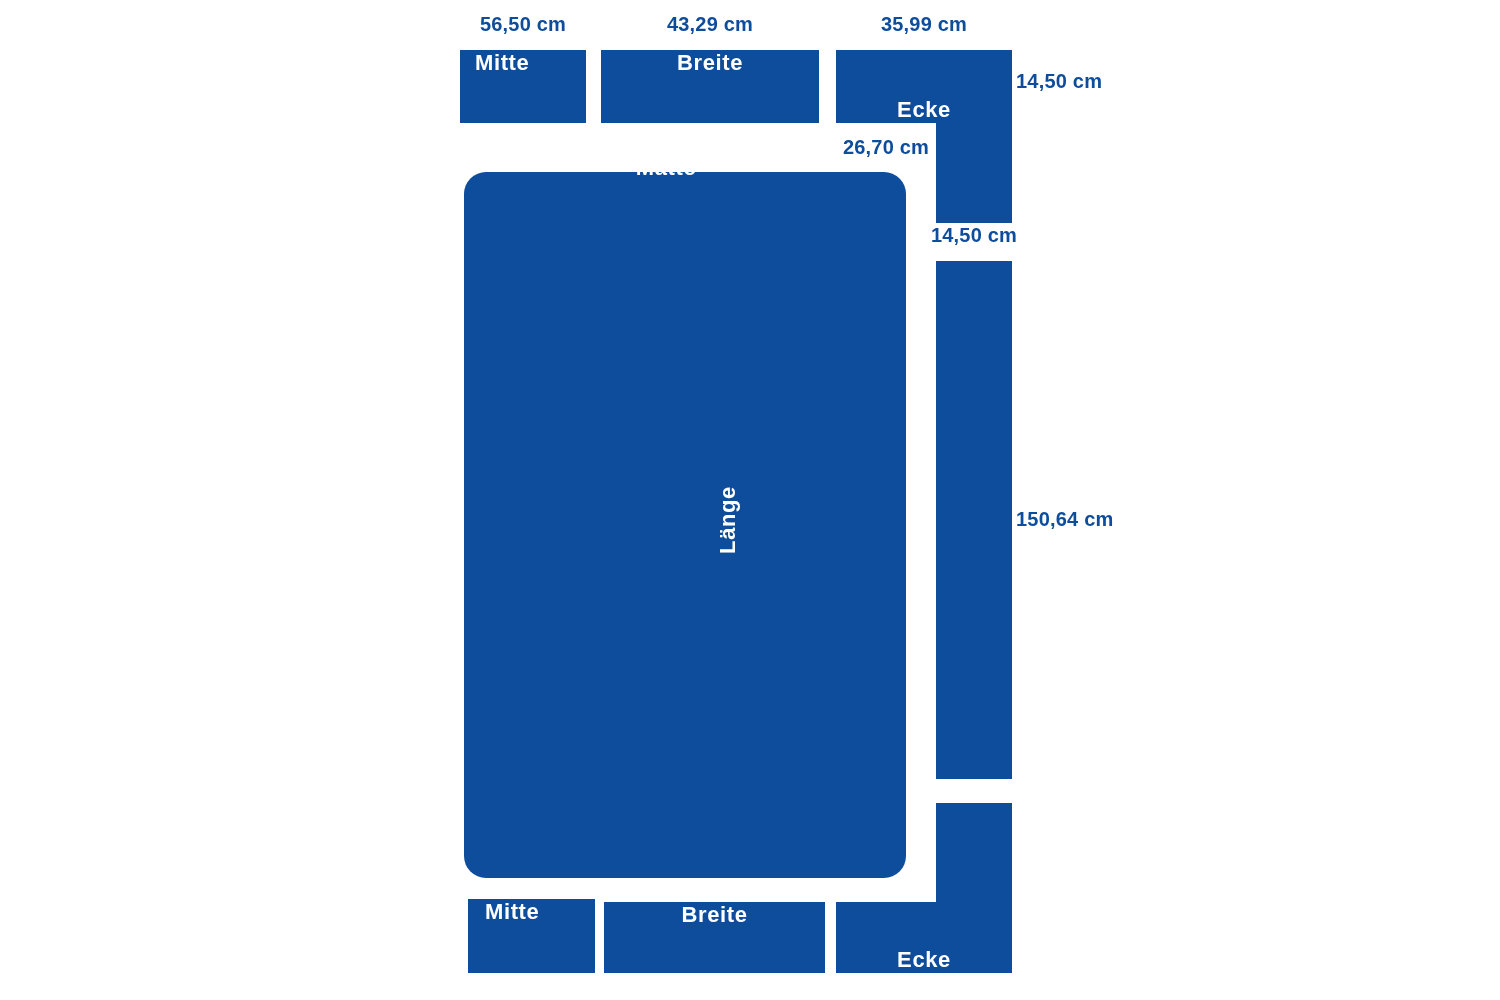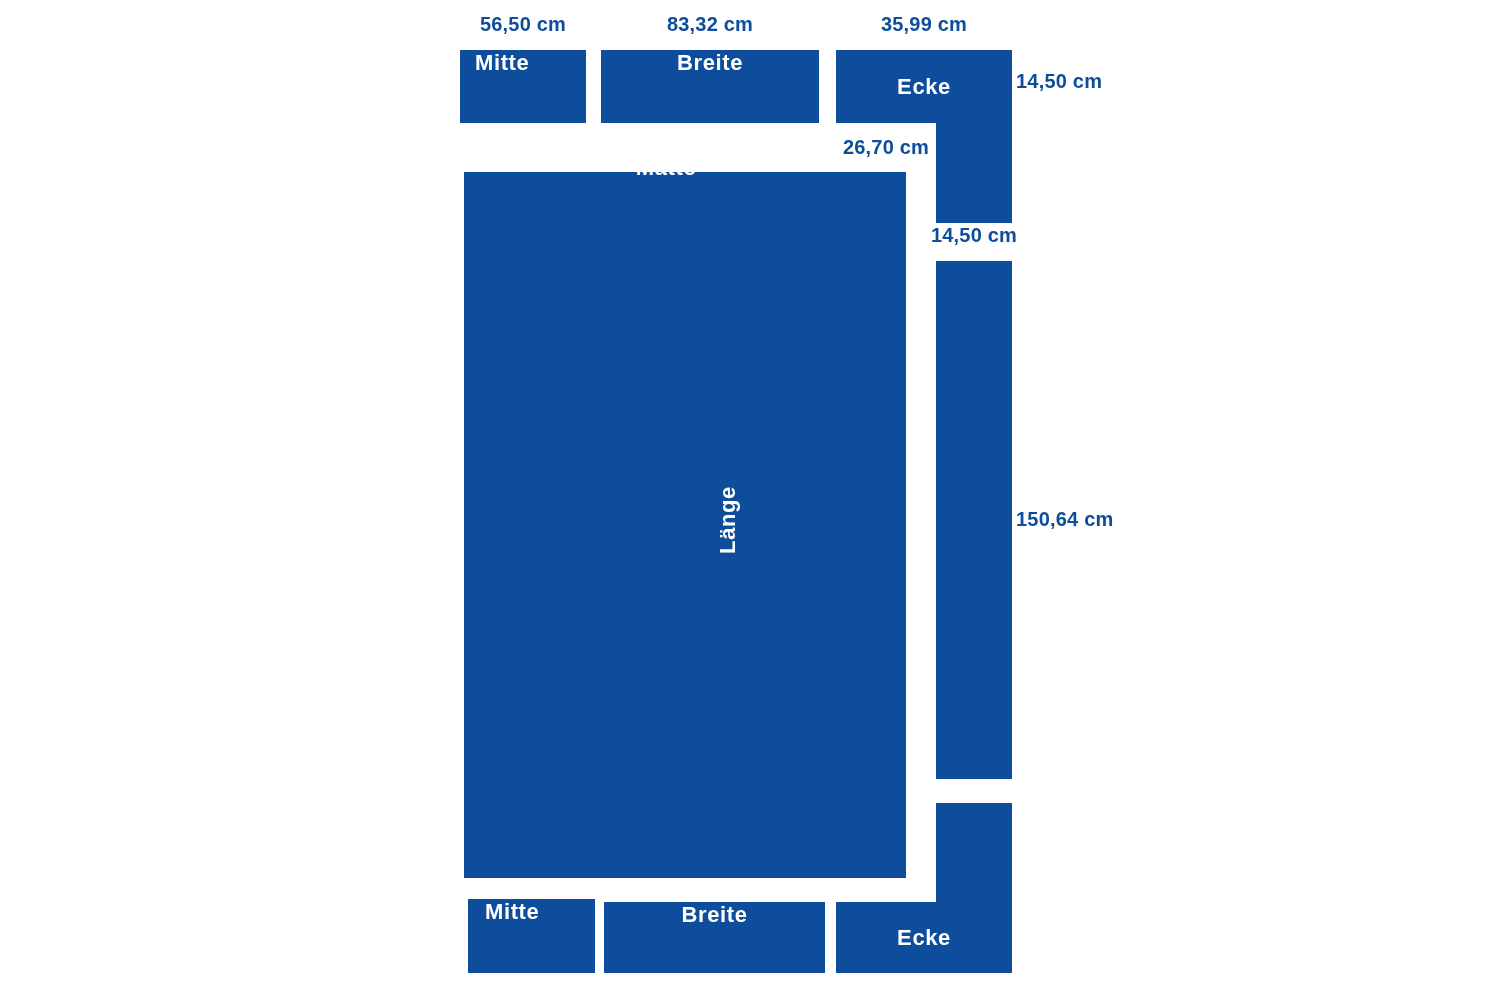--- a/index.html
+++ b/index.html
@@ -20,21 +20,21 @@
     position: absolute;
     background: var(--primary, #0e4d9b);
     display: flex;
     justify-content: center;
   }
   .lshape { position: absolute; }
   .lshape .rect { position: absolute; background: var(--primary, #0e4d9b); }
   .label-zone {
     position: absolute;
     display: flex;
-    align-items: center;
+    align-items: flex-end;
     justify-content: center;
   }
 
   .piece-label {
     color: var(--piece-label, #ffffff);
     font-size: 22px;
     font-weight: 700;
     letter-spacing: 0.6px;
     white-space: nowrap;
   }
@@ -65,41 +65,41 @@
 
   #piece-top-ecke { left: 803px; top: 50px; width: 176px; height: 173px; }
   #piece-top-ecke .bar { left: 0; top: 0; width: 176px; height: 73px; }
   #piece-top-ecke .leg { left: 100px; top: 73px; width: 76px; height: 100px; }
   #piece-top-ecke .label-zone { left: 0; top: 0; width: 176px; height: 73px; }
 
   #dim-ecke-side  { left: 983px; top: 70px;  width: 120px; }
   #dim-ecke-notch { left: 803px; top: 136px; width: 100px; }
   #dim-ecke-leg   { left: 891px; top: 224px; width: 100px; }
 
-  #piece-matte { left: 431px; top: 172px; width: 442px; height: 706px; }
+  #piece-matte { left: 431px; top: 172px; width: 442px; height: 706px; border-radius: 22px; }
 
   #piece-laenge { left: 903px; top: 261px; width: 76px; height: 518px; }
   #dim-laenge   { left: 983px; top: 508px; width: 130px; }
 
   #piece-bottom-mitte  { left: 435px; top: 899px; width: 127px; height: 74px;
                          justify-content: flex-start; padding-left: 17px; }
   #piece-bottom-breite { left: 571px; top: 902px; width: 221px; height: 71px; }
 
   #piece-bottom-ecke { left: 803px; top: 803px; width: 176px; height: 170px; }
   #piece-bottom-ecke .leg { left: 100px; top: 0; width: 76px; height: 99px; }
   #piece-bottom-ecke .bar { left: 0; top: 99px; width: 176px; height: 71px; }
   #piece-bottom-ecke .label-zone { left: 0; top: 99px; width: 176px; height: 71px; }
 </style>
 </head>
 <body>
 
 <div class="canvas">
 
   <div class="dim" id="dim-top-mitte">56,50 cm</div>
-  <div class="dim" id="dim-top-breite">83,32 cm</div>
+  <div class="dim" id="dim-top-breite">43,29 cm</div>
   <div class="dim" id="dim-top-ecke">35,99 cm</div>
 
   <div class="piece" id="piece-top-mitte">
     <span class="piece-label">Mitte</span>
   </div>
   <div class="piece" id="piece-top-breite">
     <span class="piece-label">Breite</span>
   </div>
 
   <div class="lshape" id="piece-top-ecke">

